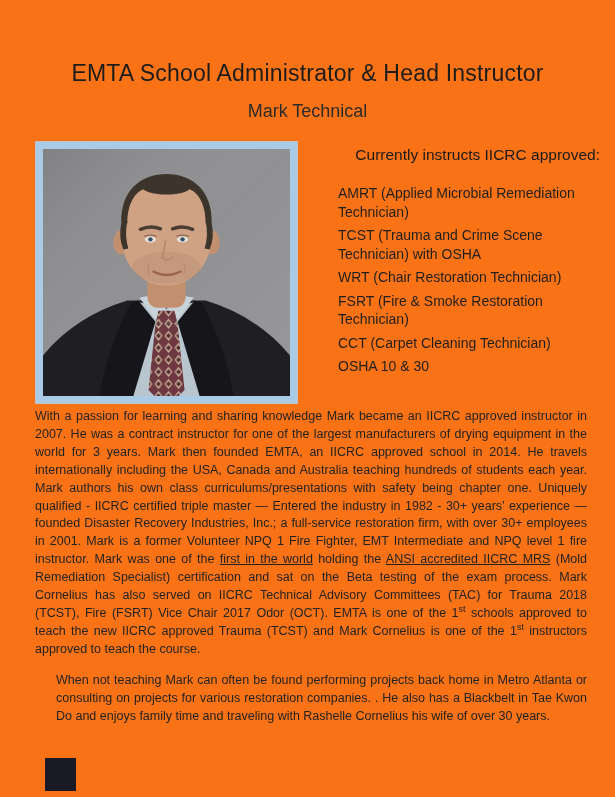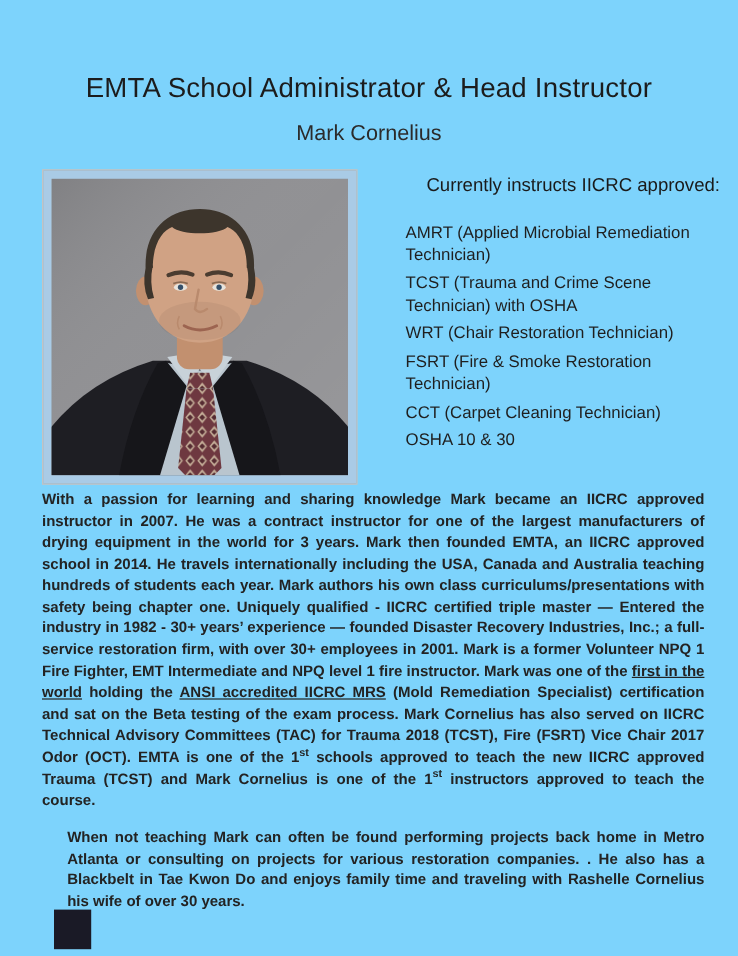--- a/index.html
+++ b/index.html
@@ -3,21 +3,21 @@
 <meta charset="utf-8">
 <style>
   * { margin: 0; padding: 0; box-sizing: border-box; }
   html, body { background: #ffffff; }
   body { font-family: "Liberation Sans", "DejaVu Sans", sans-serif; color: #1f1f1f; }
 
   .page {
     position: relative;
     width: 615px;
     height: 797px;
-    background: #7dd3fc;
+    background: #f97316;
     overflow: hidden;
   }
 
   .doc-title {
     position: absolute;
     top: 60px;
     left: 0;
     width: 615px;
     text-align: center;
     font-size: 23px;
@@ -72,21 +72,20 @@
     color: #1f1f1f;
     margin-bottom: 5px;
     max-width: 248px;
   }
 
   .body-text {
     position: absolute;
     left: 35px;
     top: 408px;
     width: 552px;
-    font-weight: bold;
   }
   .body-text p {
     font-size: 12.5px;
     line-height: 17.9px;
     text-align: justify;
     color: #232323;
   }
   .body-text p + p { margin-top: 13px; margin-left: 21px; }
   .body-text .u { text-decoration: underline; }
   .body-text sup {
@@ -103,21 +102,21 @@
     height: 33px;
     background: #1a1a26;
   }
 </style>
 </head>
 <body>
 
 <div class="page">
 
   <h1 class="doc-title">EMTA School Administrator &amp; Head Instructor</h1>
-  <h2 class="doc-subtitle">Mark Cornelius</h2>
+  <h2 class="doc-subtitle">Mark Technical</h2>
 
   <div class="photo-frame">
     <svg viewBox="0 0 246 246" preserveAspectRatio="none" aria-hidden="true">
       <defs>
         <linearGradient id="bgShade" x1="0" y1="0" x2="1" y2="1">
           <stop offset="0" stop-color="#000000" stop-opacity="0.10"></stop>
           <stop offset="0.5" stop-color="#ffffff" stop-opacity="0.02"></stop>
           <stop offset="1" stop-color="#ffffff" stop-opacity="0.08"></stop>
         </linearGradient>
         <pattern id="tiepat" width="10" height="12" patternUnits="userSpaceOnUse">

